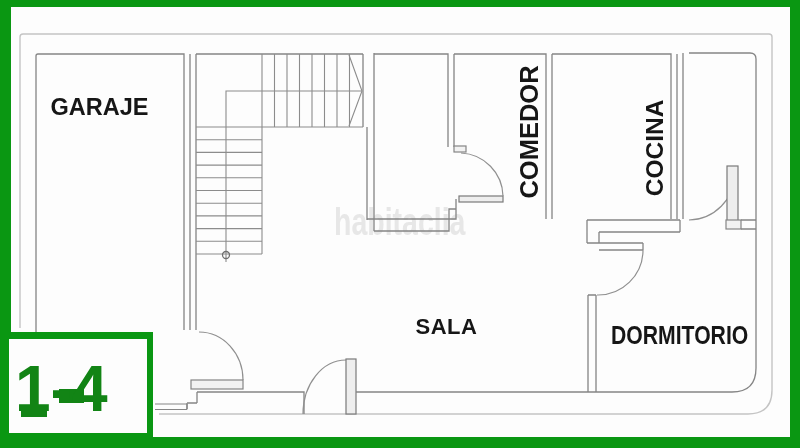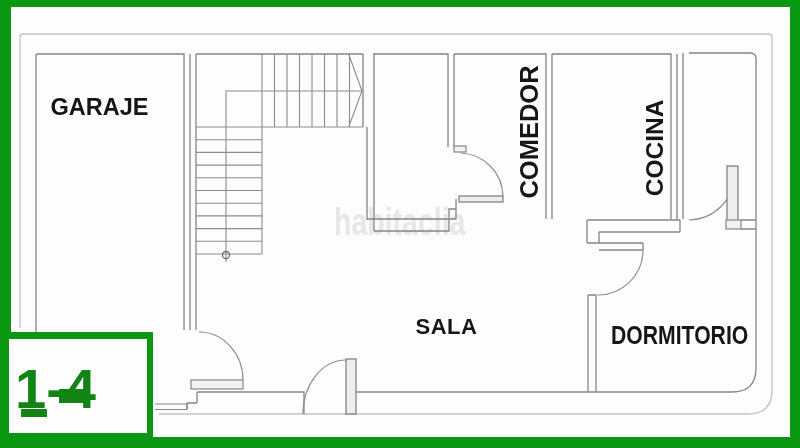--- a/index.html
+++ b/index.html
@@ -103,13 +103,13 @@
 <div class="abs" style="left:0;top:437px;width:800px;height:11px;background:#0a9712"></div>
 
 <div class="abs" style="left:2px;top:332px;width:151px;height:108px;background:#0a9712"></div>
 
 <div class="abs" style="left:9px;top:339px;width:138px;height:94px;background:#fdfdfd"></div>
 
 <div class="abs" style="left:59px;top:389px;width:25px;height:14px;background:#128415"></div>
 
 <div class="abs" style="left:21px;top:409px;width:26px;height:8px;background:#128415"></div>
 
-<div class="abs" style="left:15px;top:349px;width:136px;color:#128415;font-size:56px;font-weight:bold;line-height:80px;letter-spacing:0px">1-4</div>
+<div class="abs" style="left:15px;top:349px;width:136px;color:#128415;font-size:64px;font-weight:bold;line-height:80px;letter-spacing:0px">1-4</div>
 
 </body></html>

